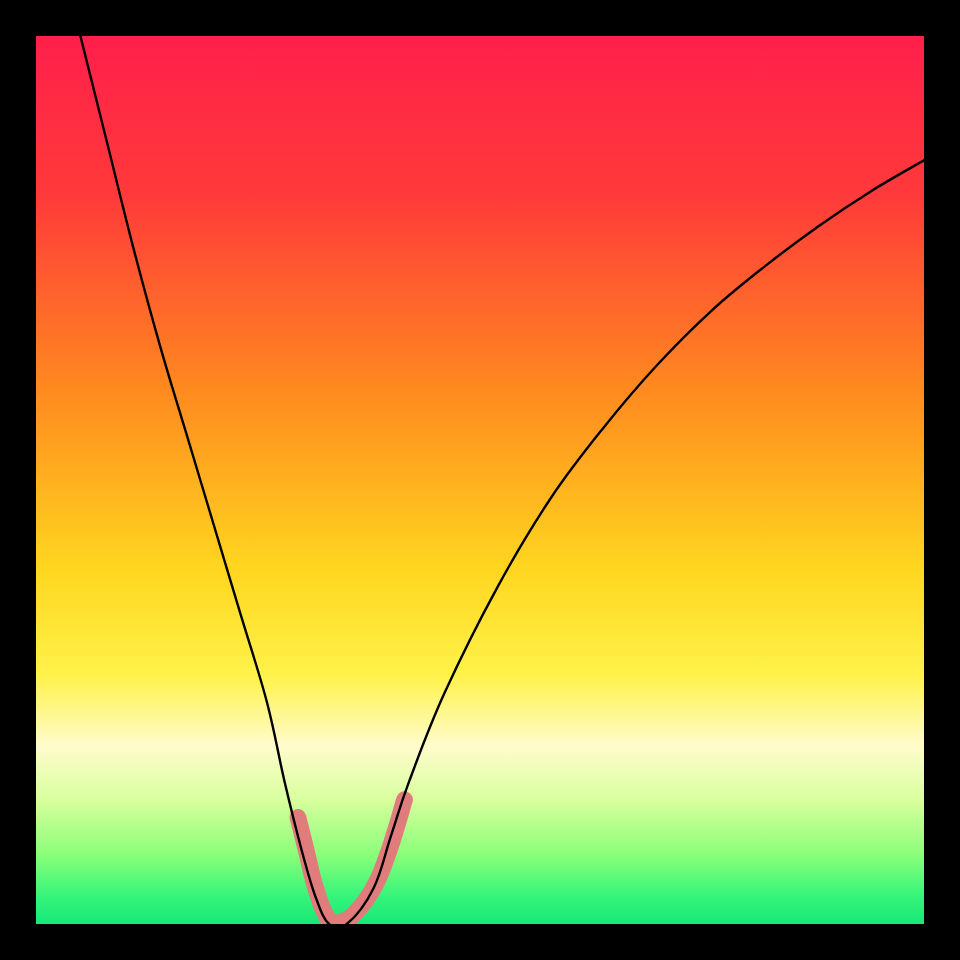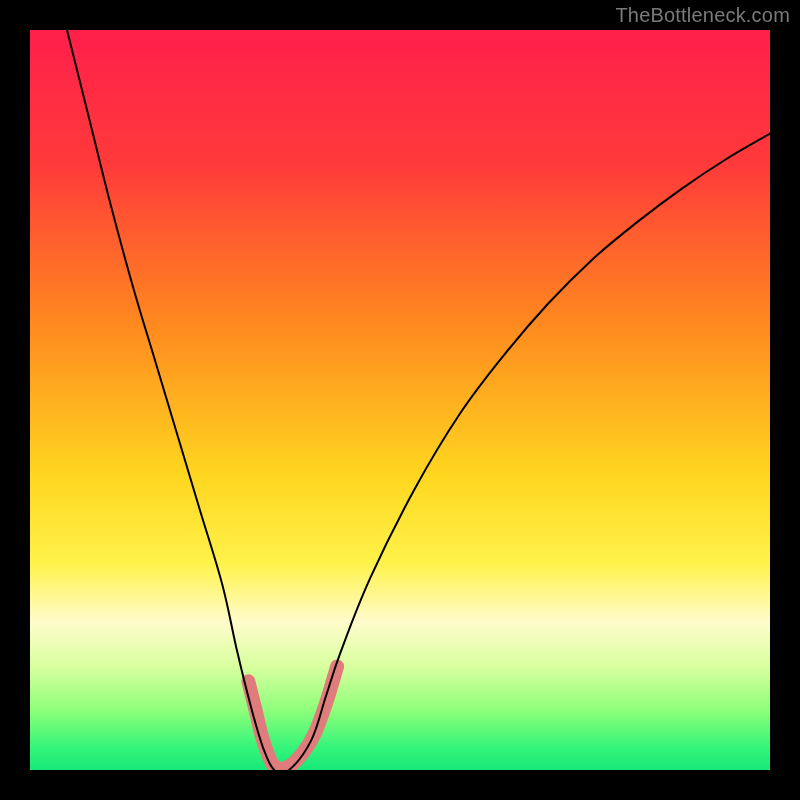--- a/index.html
+++ b/index.html
@@ -39,21 +39,20 @@
     color: #7a7a7a;
     font-weight: 500;
     letter-spacing: 0.2px;
     user-select: none;
   }
 </style>
 </head>
 <body>
 
 <div class="frame">
-  <div class="watermark">TheBottleneck.com</div>
 
   <div class="plot-area">
     <svg id="chart-svg" viewBox="0 0 740 740" preserveAspectRatio="none">
       <defs>
         <linearGradient id="bg-grad" x1="0" y1="0" x2="0" y2="1">
             <stop offset="0%" stop-color="#ff1f4b"></stop>
             <stop offset="18%" stop-color="#ff3a3a"></stop>
             <stop offset="40%" stop-color="#ff8a1f"></stop>
             <stop offset="60%" stop-color="#ffd61f"></stop>
             <stop offset="72%" stop-color="#fff24a"></stop>

